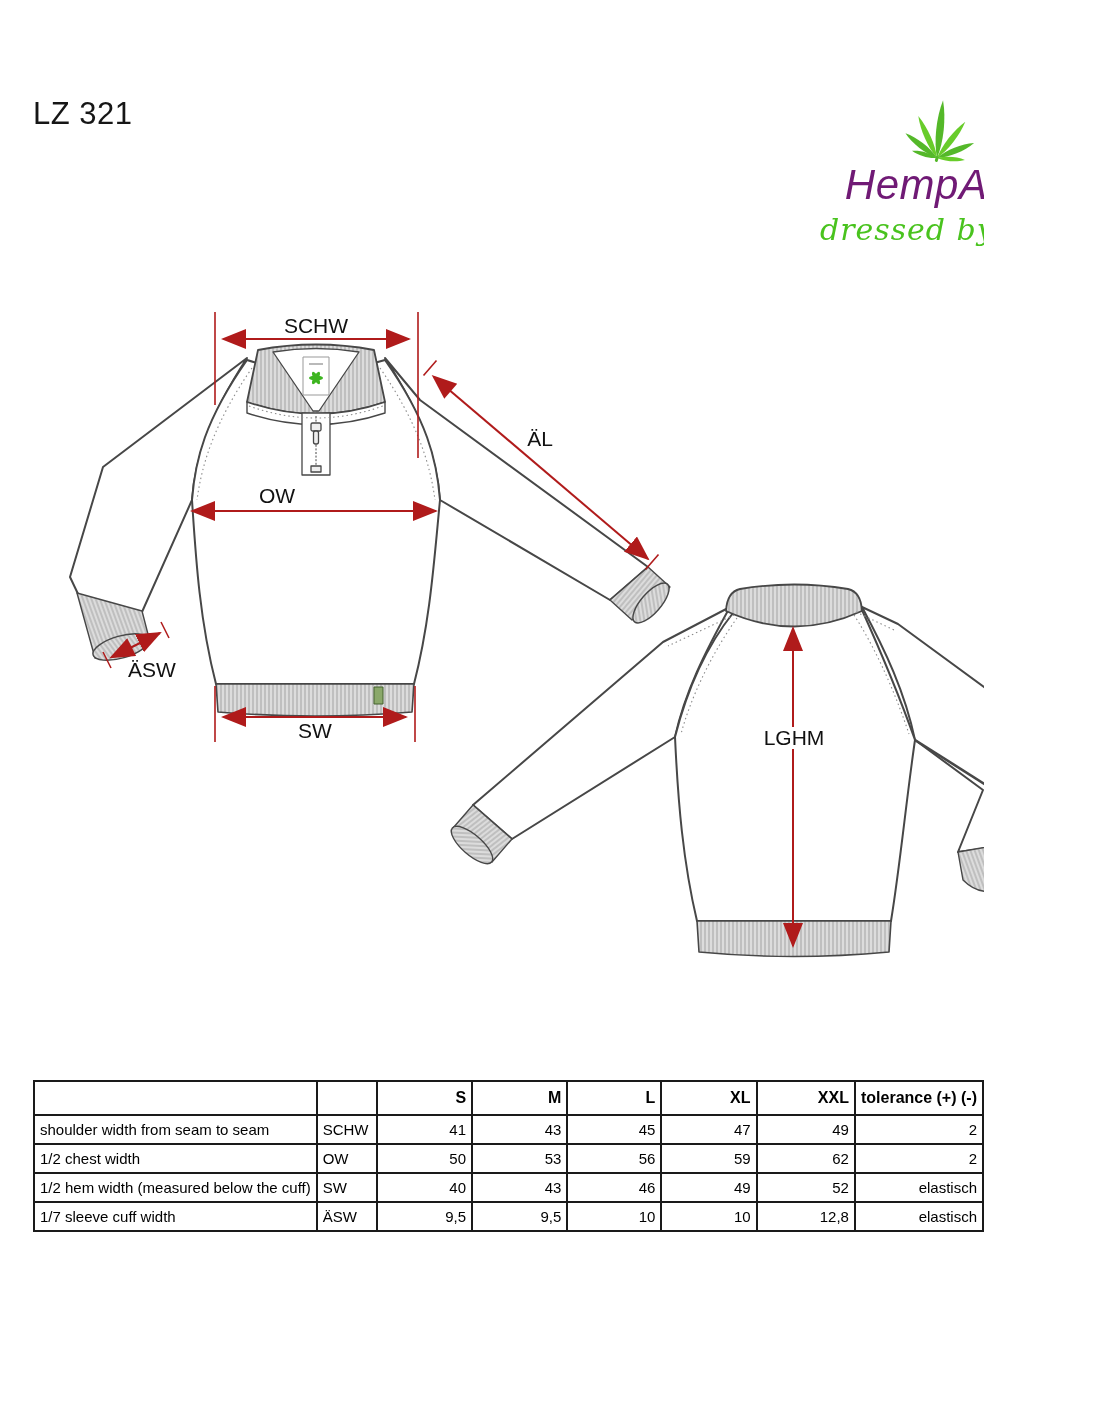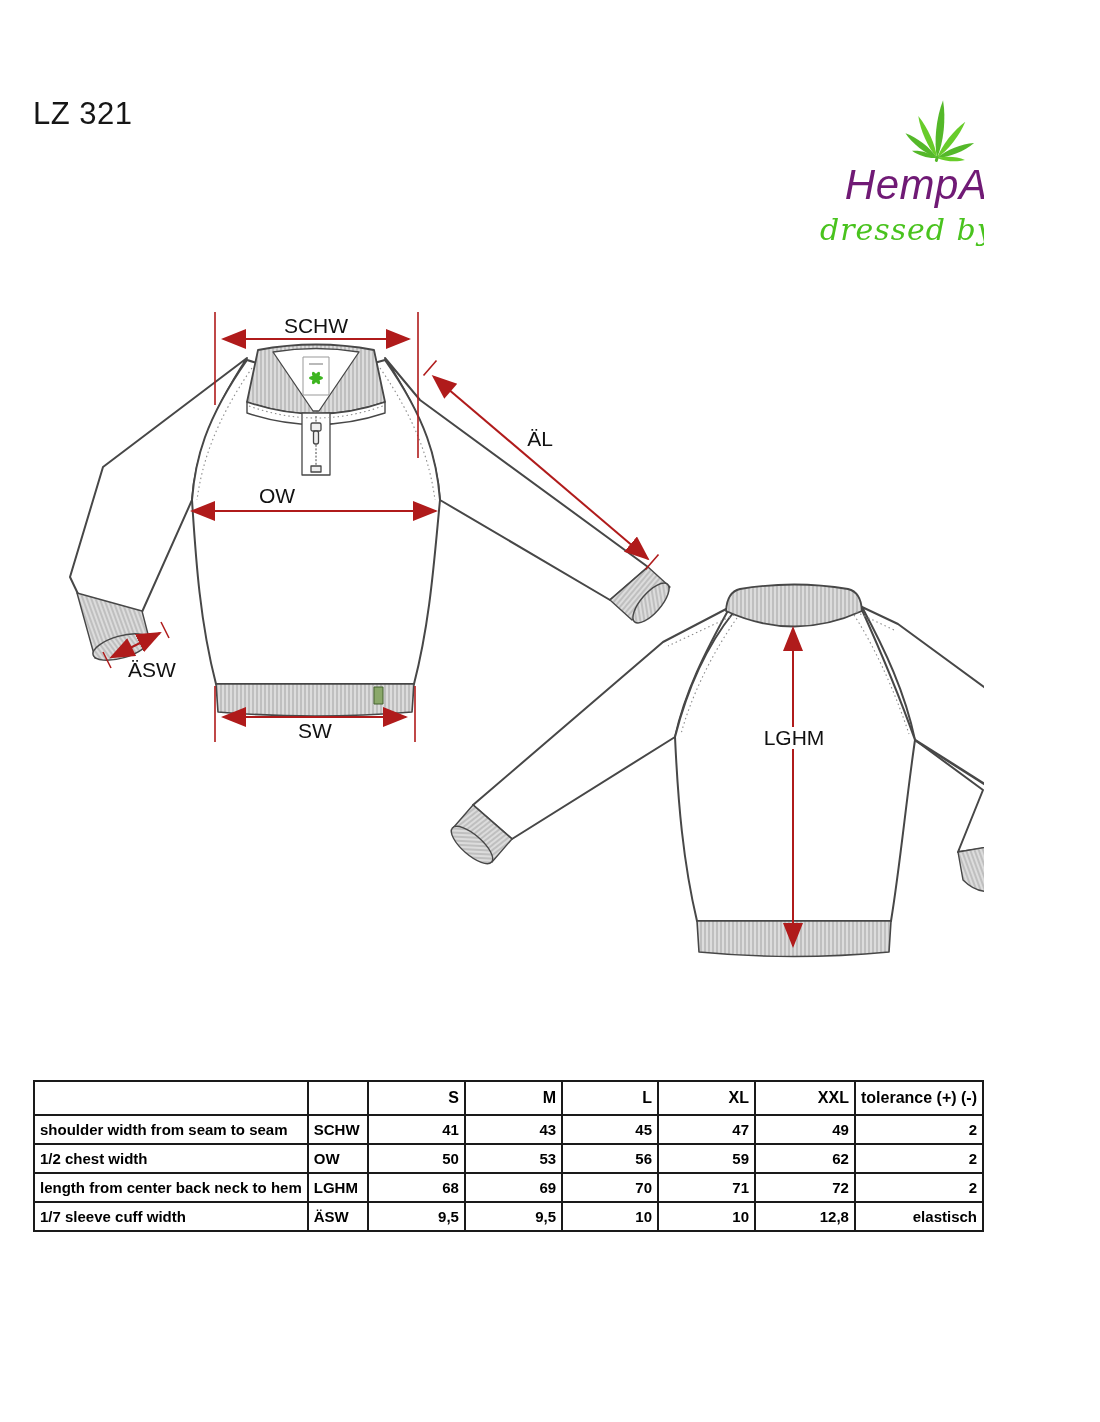--- a/index.html
+++ b/index.html
@@ -12,21 +12,21 @@
   #brand{font-size:42px;color:#701a75;letter-spacing:0.5px;line-height:1.1;font-style:italic;}
   #tagline{font-family:"DejaVu Serif",serif;font-style:italic;font-size:30px;color:#49c31e;
            margin-top:4px;letter-spacing:1px;white-space:nowrap;}
   
   #drawing{position:absolute;left:0;top:280px;}
   .lbl{font-family:"Liberation Sans",sans-serif;font-size:21px;fill:#111;}
   
   #size-table{position:absolute;left:33px;top:1080px;border-collapse:collapse;table-layout:fixed;
               font-size:15px;color:#000;}
   #size-table td,#size-table th{border:2px solid #1a1a1a;height:27px;padding:0 5px;overflow:hidden;
-              white-space:nowrap;font-weight:bold;}
+              white-space:nowrap;font-weight:normal;}
   #size-table thead th{height:32px;font-weight:bold;font-size:16px;text-align:center;}
   #size-table .c-desc{width:253px;text-align:left;}
   #size-table .c-code{width:49px;text-align:left;}
   #size-table .c-val{width:110px;text-align:right;}
   #size-table .c-tol{width:101px;text-align:right;}
   #size-table thead .c-tol{text-align:center;}
 </style>
 </head>
 <body>
 
@@ -208,28 +208,28 @@
         <td class="c-desc">1/2 chest width</td>
         <td class="c-code">OW</td>
         <td class="c-val">50</td>
         <td class="c-val">53</td>
         <td class="c-val">56</td>
         <td class="c-val">59</td>
         <td class="c-val">62</td>
         <td class="c-tol">2</td>
       </tr>
       <tr>
-        <td class="c-desc">length from center back neck to hem</td>
-        <td class="c-code">LGHM</td>
-        <td class="c-val">68</td>
-        <td class="c-val">69</td>
-        <td class="c-val">70</td>
-        <td class="c-val">71</td>
-        <td class="c-val">72</td>
-        <td class="c-tol">2</td>
+        <td class="c-desc">1/2 hem width (measured below the cuff)</td>
+        <td class="c-code">SW</td>
+        <td class="c-val">40</td>
+        <td class="c-val">43</td>
+        <td class="c-val">46</td>
+        <td class="c-val">49</td>
+        <td class="c-val">52</td>
+        <td class="c-tol">elastisch</td>
       </tr>
       <tr>
         <td class="c-desc">1/7 sleeve cuff width</td>
         <td class="c-code">ÄSW</td>
         <td class="c-val">9,5</td>
         <td class="c-val">9,5</td>
         <td class="c-val">10</td>
         <td class="c-val">10</td>
         <td class="c-val">12,8</td>
         <td class="c-tol">elastisch</td>

